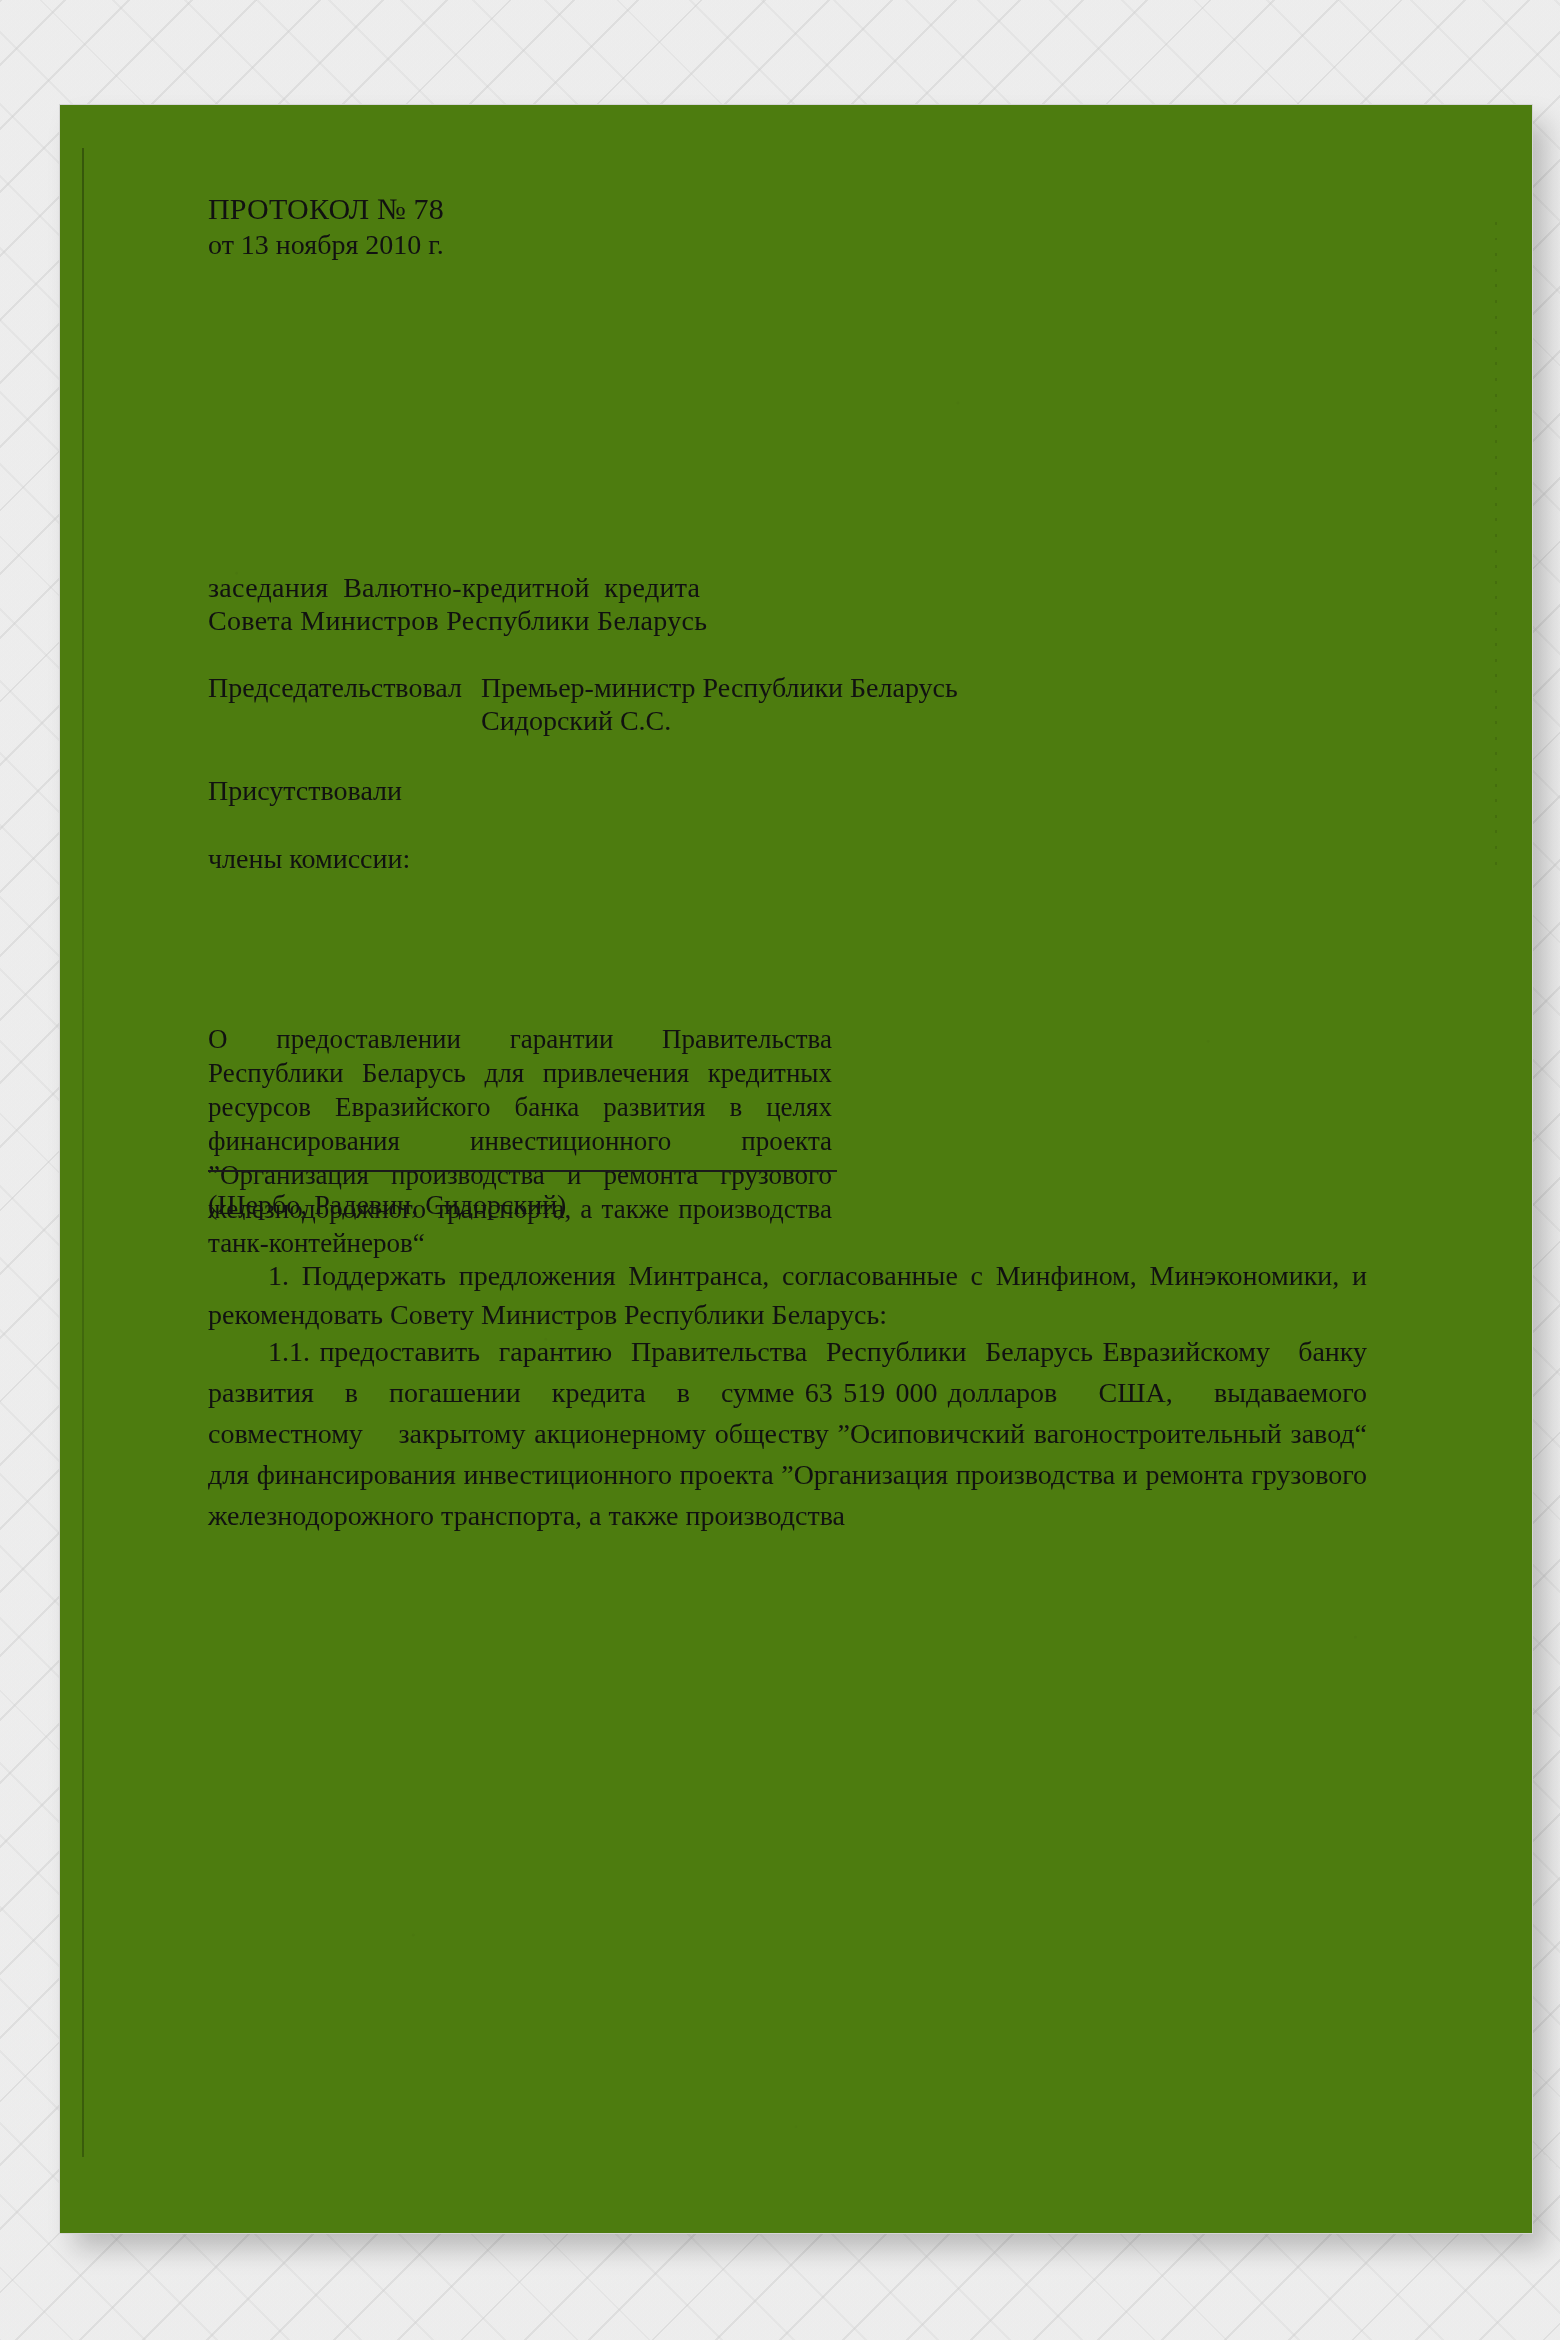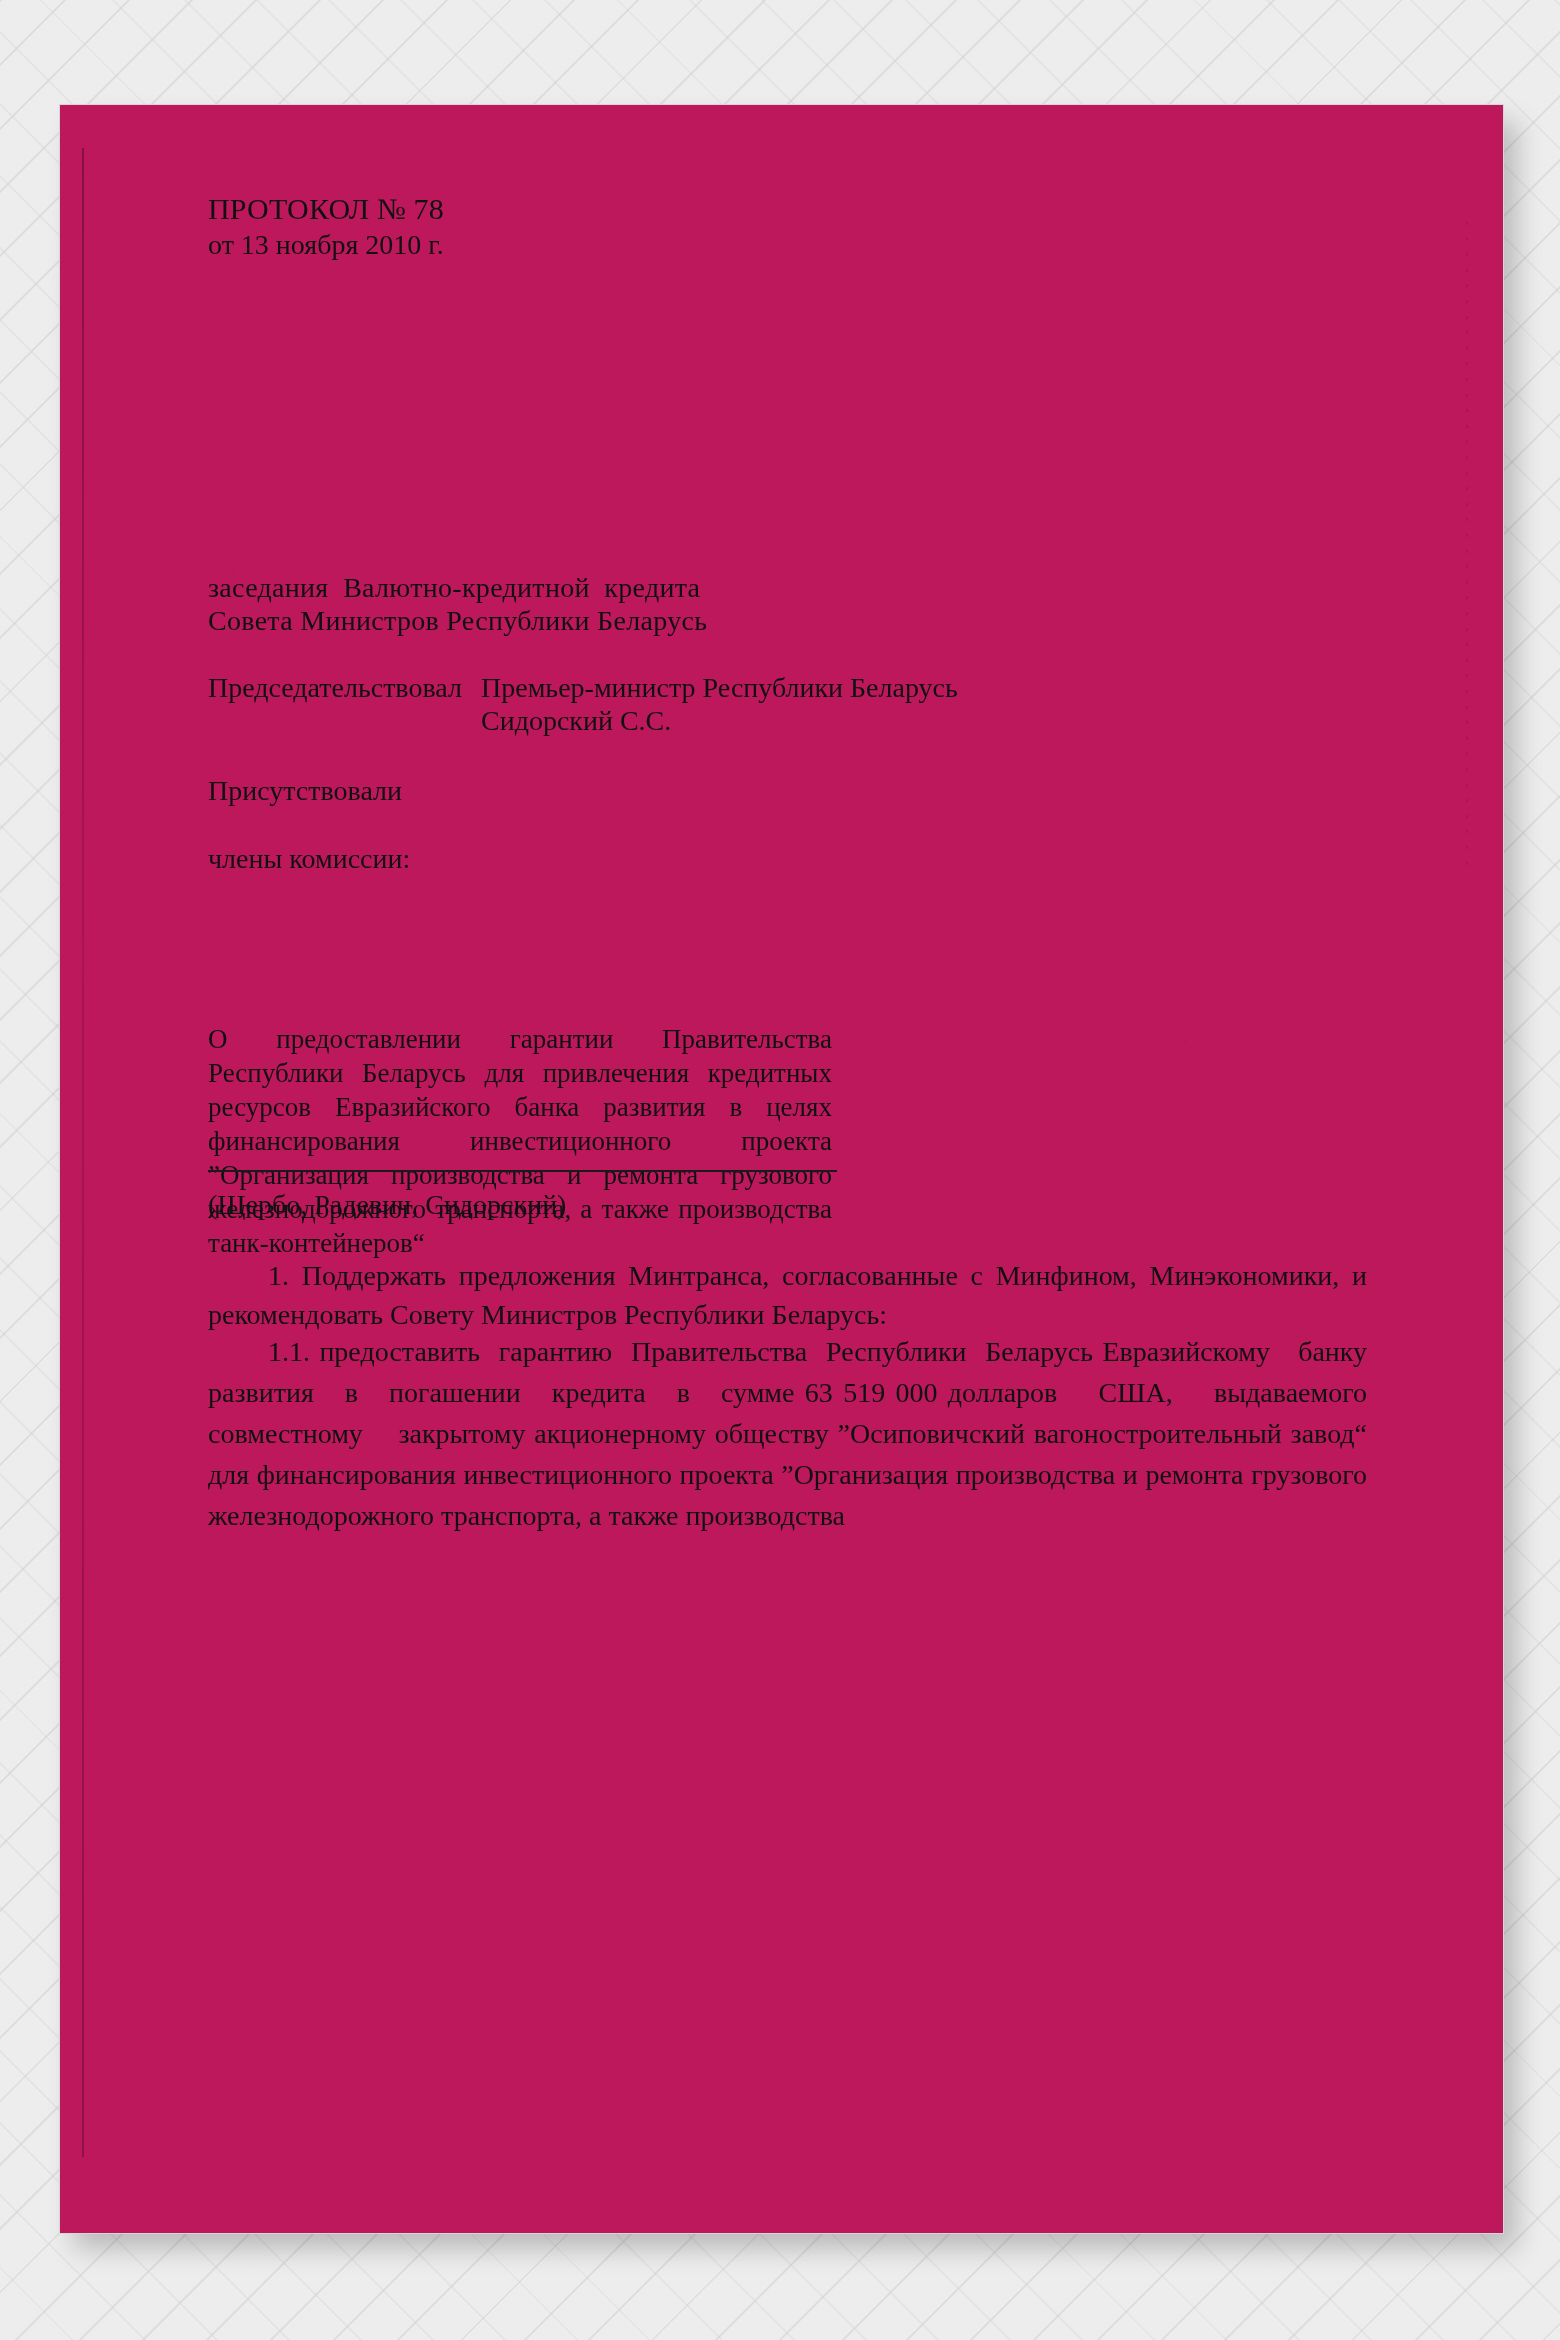--- a/index.html
+++ b/index.html
@@ -25,23 +25,24 @@
       #ededed;
   }
 
   
   #page-sheet {
     position: absolute;
     left: 60px;
     top: 105px;
     width: 1443px;
     height: 2128px;
-    background: #be185d;
+    background: #4d7c0f;
     box-shadow: 0 0 0 1px #d6d6d6, 13.7px 15.6px 25px rgba(0,0,0,0.22);
     overflow: hidden;
+    padding-left: 29px;
   }
   
   #page-sheet::before {
     content: "";
     position: absolute;
     inset: 0;
     background:
       radial-gradient(circle at 12% 22%, rgba(0,0,0,0.035) 0 1px, transparent 2px),
       radial-gradient(circle at 33% 58%, rgba(0,0,0,0.03) 0 1px, transparent 2px),
       radial-gradient(circle at 61% 14%, rgba(0,0,0,0.03) 0 1px, transparent 2px),

